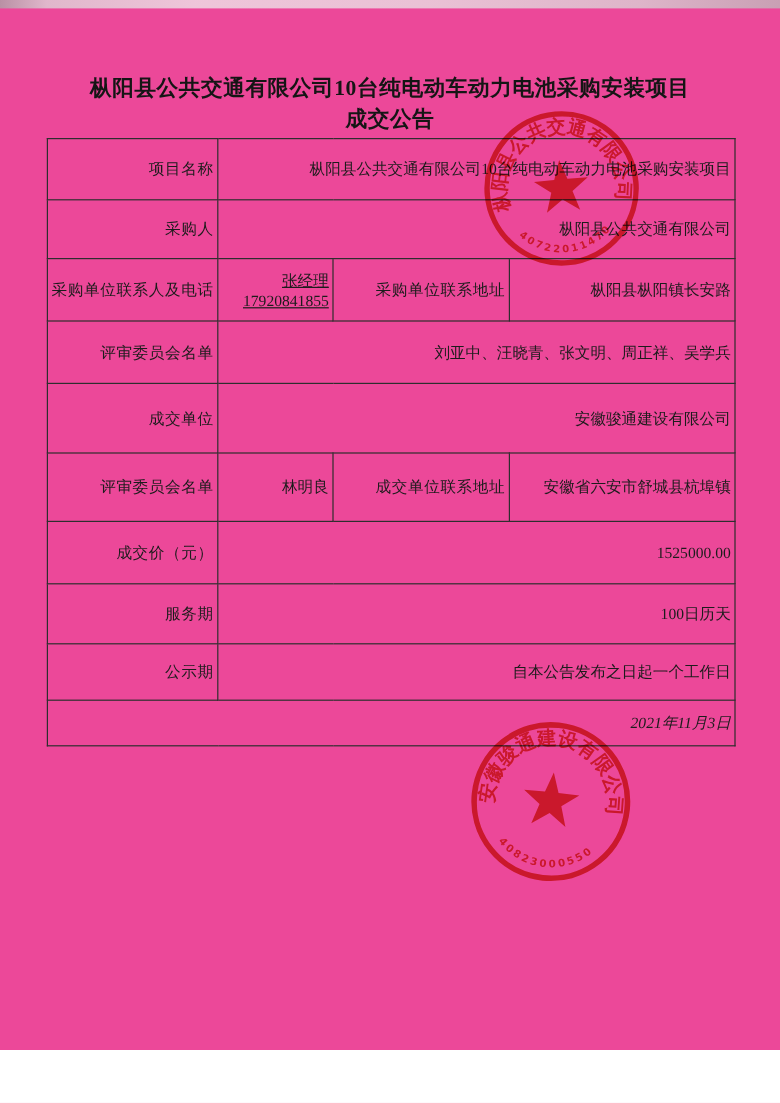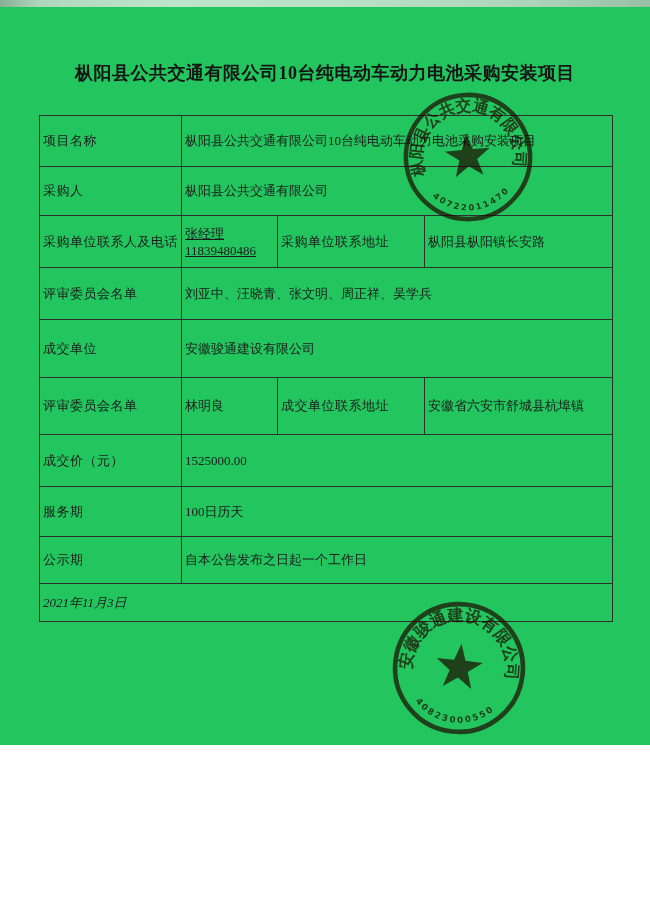--- a/index.html
+++ b/index.html
@@ -1,19 +1,19 @@
 <!DOCTYPE html>
 <html><head>
 <meta charset="utf-8">
 <style>
   html,body{margin:0;padding:0;background:#ffffff;}
   .page{
     position:relative;
-    width:650px;height:745px;
-    background:#22c55e;
+    width:650px;height:875px;
+    background:#ec4899;
     overflow:hidden;
     font-family:"Liberation Serif","DejaVu Serif",serif;
     color:#1d1d1d;
   }
   .scan-top{
     position:absolute;top:0;left:0;right:0;height:7px;
     background:linear-gradient(to right,#a8a8a8,#dcdcdc 6%,#efefef 25%,#e9e9e9 55%,#d9d9d9 82%,#bdbdbd 100%);
     opacity:.75;
   }
   .title{
@@ -23,21 +23,21 @@
     letter-spacing:.5px;color:#151515;
   }
   .title span{display:block;}
   table.doc{
     position:absolute;top:115px;left:39px;
     width:573px;border-collapse:collapse;table-layout:fixed;
   }
   table.doc td{
     border:1px solid #2e2e2e;
     font-size:13px;line-height:18px;
-    text-align:left;vertical-align:middle;
+    text-align:right;vertical-align:middle;
     padding:2px 3px;color:#1c1c1c;
     overflow:hidden;
   }
   td.lbl{letter-spacing:.5px;}
   td.date-cell{padding-right:48px;border-top:1px solid #2e2e2e;font-style:italic;}
   .two-line div{line-height:17px;text-decoration:underline;}
   
   .seal{position:absolute;mix-blend-mode:multiply;opacity:.88;}
   .seal-top-pos{left:399px;top:88px;width:138px;height:138px;transform:rotate(-5deg);}
   .seal-bottom-pos{left:388px;top:597px;width:142px;height:142px;transform:rotate(6deg);}
@@ -46,20 +46,21 @@
   .seal-code{font-family:"DejaVu Sans","Liberation Sans",sans-serif;font-size:8.5px;font-weight:bold;letter-spacing:2.1px;}
 </style>
 </head>
 <body>
 
 <div class="page">
   <div class="scan-top"></div>
 
   <h1 class="title">
     <span>枞阳县公共交通有限公司10台纯电动车动力电池采购安装项目</span>
+    <span>成交公告</span>
   </h1>
 
   <table class="doc">
     <colgroup>
       <col style="width:142px">
         <col style="width:96px">
         <col style="width:147px">
         <col style="width:188px">
     </colgroup>
     <tbody>
@@ -68,21 +69,21 @@
         <td colspan="3">枞阳县公共交通有限公司10台纯电动车动力电池采购安装项目</td>
       </tr>
       <tr style="height:49px">
         <td class="lbl">采购人</td>
         <td colspan="3">枞阳县公共交通有限公司</td>
       </tr>
       <tr style="height:52px">
         <td class="lbl">采购单位联系人及电话</td>
         <td class="two-line">
           <div>张经理</div>
-          <div>11839480486</div>
+          <div>17920841855</div>
         </td>
         <td class="lbl">采购单位联系地址</td>
         <td>枞阳县枞阳镇长安路</td>
       </tr>
       <tr style="height:52px">
         <td class="lbl">评审委员会名单</td>
         <td colspan="3">刘亚中、汪晓青、张文明、周正祥、吴学兵</td>
       </tr>
       <tr style="height:58px">
         <td class="lbl">成交单位</td>

